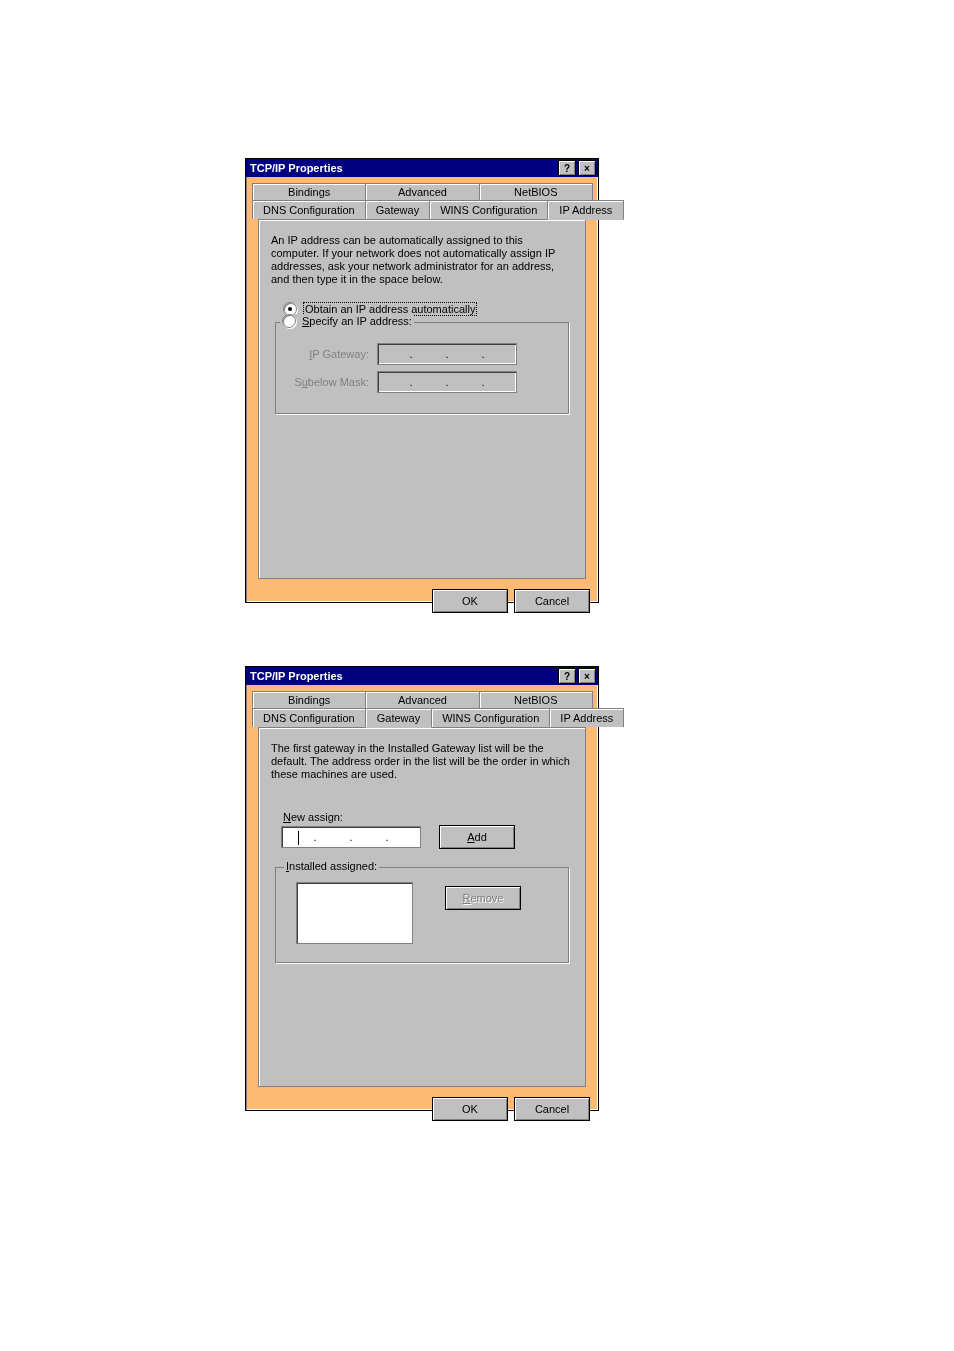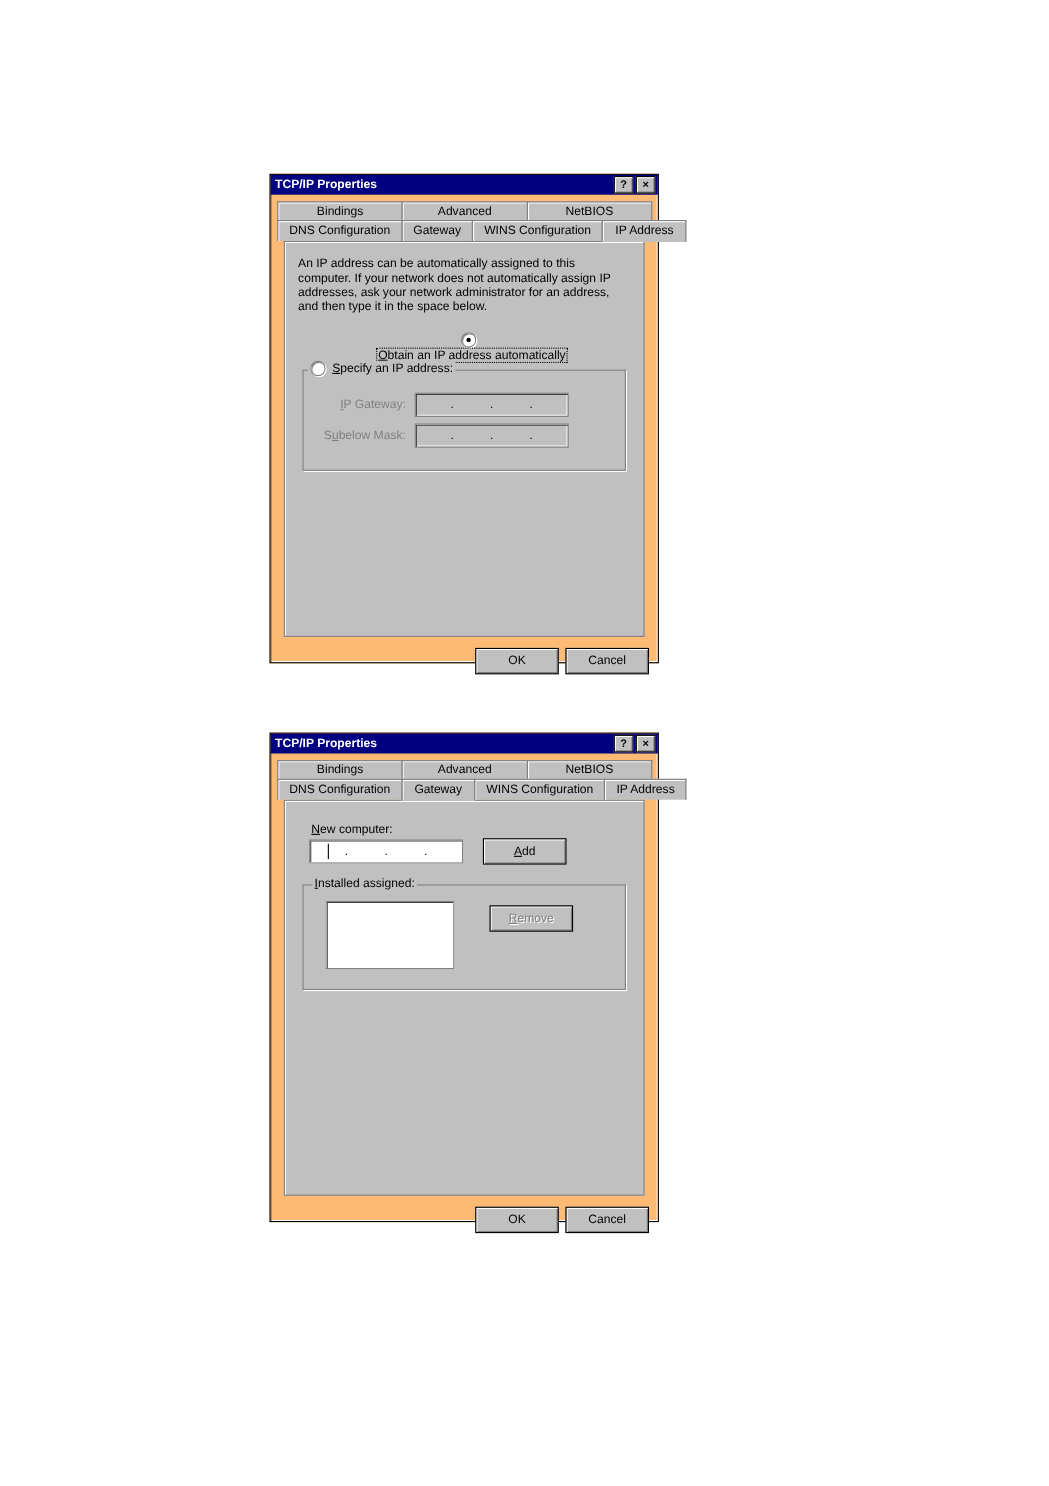--- a/index.html
+++ b/index.html
@@ -6,21 +6,21 @@
   .dialog{position:absolute;width:352px;border:1px solid #000;background:#fdba74;box-shadow:1px 1px 0 #808080 inset,-1px -1px 0 #fff inset;}
   .titlebar{height:18px;background:#000080;color:#fff;display:flex;align-items:center;padding:0 2px;font-weight:bold;}
   .titlebar .title{flex:1;padding-left:2px}
   .tbtn{width:16px;height:14px;background:#c0c0c0;border:1px solid #000;margin-left:2px;display:flex;align-items:center;justify-content:center;font-size:10px;color:#000;box-shadow:1px 1px 0 #fff inset,-1px -1px 0 #808080 inset;}
   .tabs{position:relative;margin:6px 6px 0 6px;}
   .tabrow{display:flex;}
   .tab{background:#c0c0c0;border:1px solid #808080;border-bottom:none;padding:2px 10px;margin-right:-1px;box-shadow:1px 1px 0 #fff inset;white-space:nowrap;display:flex;align-items:center;}
   .tab.active{background:#c0c0c0;position:relative;z-index:2;border-bottom:1px solid #c0c0c0;margin-bottom:-1px;padding:3px 11px;}
   .panel{border:1px solid #808080;box-shadow:1px 1px 0 #fff inset;margin:0 6px 6px 6px;padding:12px 10px 10px 10px;background:#c0c0c0;}
   .desc{margin:2px 2px 16px 2px;line-height:13px;}
-  .radio{display:flex;align-items:center;margin:4px 0 4px 14px;flex-direction:column;}
+  .radio{display:flex;align-items:center;margin:4px 0 4px 14px;}
   .radio .dot{width:12px;height:12px;border:1px solid #808080;border-radius:50%;background:#fff;box-shadow:1px 1px 0 #fff, inset 1px 1px 0 #808080;display:flex;align-items:center;justify-content:center;margin-right:6px;}
   .radio .dot.sel::after{content:"";width:4px;height:4px;background:#000;border-radius:50%;}
   .radio.focus .lbl{border:1px dotted #000;padding:0 1px;}
   .under{text-decoration:underline;}
   .group{border:1px solid #808080;box-shadow:1px 1px 0 #fff;margin:2px 6px 2px 6px;padding:10px 8px 14px 8px;position:relative;}
   .group .legend{position:absolute;top:-8px;left:8px;background:#c0c0c0;padding:0 2px;display:flex;align-items:center;}
   .fldrow{display:flex;align-items:center;margin:6px 0;}
   .fldlabel{width:85px;text-align:right;margin-right:8px;color:#808080;}
   .ipbox{display:flex;border:1px solid #808080;box-shadow:inset 1px 1px 0 #404040, inset -1px -1px 0 #fff;background:#c0c0c0;height:20px;}
   .ipbox .seg{width:30px;text-align:center;line-height:20px;color:#000;}
@@ -158,22 +158,23 @@
         </div>
       <div class="tab">
           <span>WINS Configuration</span>
         </div>
       <div class="tab">
           <span>IP Address</span>
         </div>
     </div>
 
     <div class="panel" style="height:336px">
-
-      <div class="smlabel"><span class="under">N</span><span>ew computer:</span></div>
+      <div class="desc" style="margin-bottom:30px">The first gateway in the Installed Gateway list will be the default. The address order in the list will be the order in which these machines are used.</div>
+
+      <div class="smlabel"><span class="under">N</span><span>ew assign:</span></div>
       <div style="display:flex;align-items:center;margin-left:12px">
         <div class="ipbox enabled">
           <div class="seg"><span class="cursor"></span></div>
             <div class="dot">.</div>
             <div class="seg"></div>
             <div class="dot">.</div>
             <div class="seg"></div>
             <div class="dot">.</div>
             <div class="seg"></div>
         </div>

